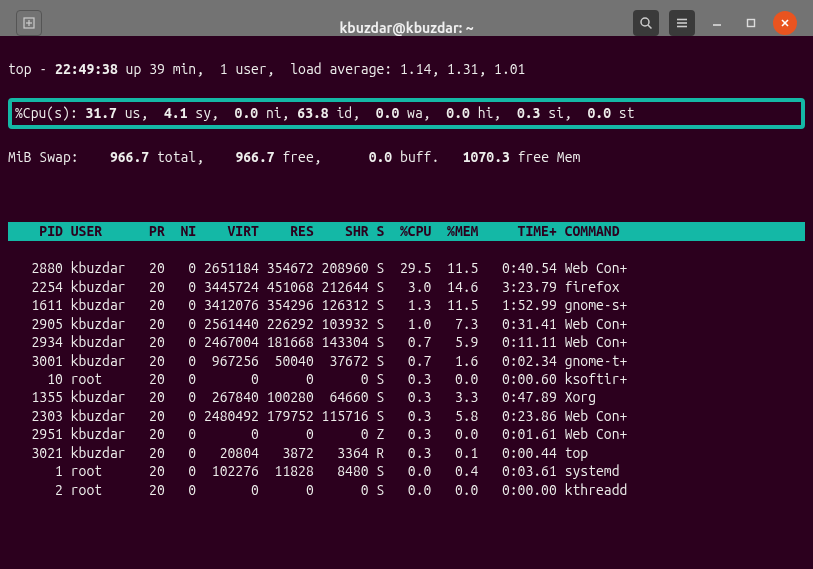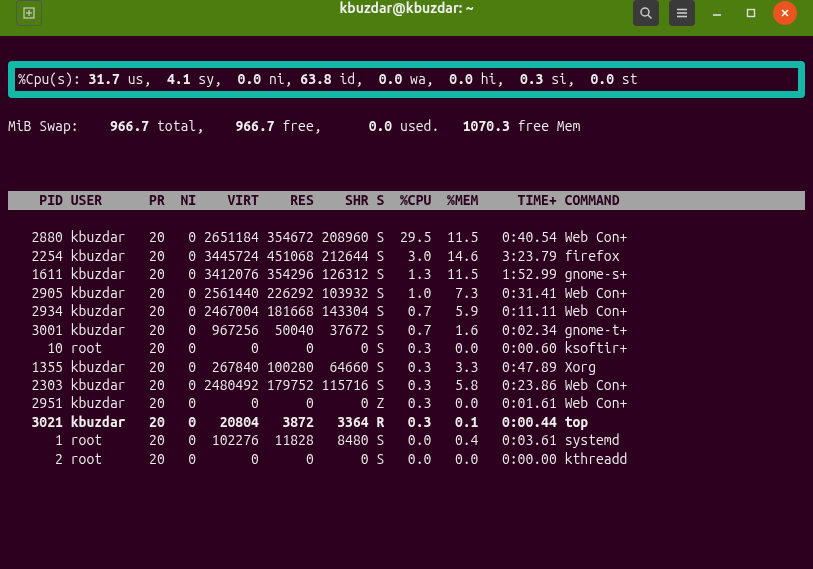--- a/index.html
+++ b/index.html
@@ -8,23 +8,23 @@
     background: #2c001e;
     font-family: "Ubuntu Mono", "DejaVu Sans Mono", monospace;
     font-size: 14px;
     color: #eeeeec;
     width: 813px;
     height: 569px;
     overflow: hidden;
   }
   .titlebar {
     height: 36px;
-    background: #4d7c0f;
+    background: #737373;
     display: flex;
-    align-items: flex-start;
+    align-items: flex-end;
     padding: 0 16px;
     position: relative;
   }
   .titlebar .new-tab {
     width: 24px; height: 24px;
     border: 1px solid #555;
     border-radius: 4px;
     display: flex; align-items: center; justify-content: center;
     color: #ddd;
     font-size: 14px;
@@ -61,32 +61,32 @@
     font-weight: bold;
   }
   .titlebar .close { background: #e95420; color: #fff; }
   .terminal {
     padding: 6px 8px;
     line-height: 1.32;
     white-space: pre;
   }
   .bold { font-weight: bold; }
   .hl-row {
-    border: 7px solid #14b8a6;
+    border: 4px solid #14b8a6;
     padding: 2px 3px;
     margin: 1px 0;
     border-radius: 4px;
   }
   .header-row {
-    background: #a3a3a3;
+    background: #14b8a6;
     color: #2c001e;
     font-weight: bold;
   }
   .row { }
-  .row.run { font-weight: bold; }
+  .row.run { font-weight: normal; }
   svg { display: block; }
 </style>
 </head>
 <body>
 
 <div class="titlebar">
   <div class="new-tab">
     <svg width="12" height="12" viewBox="0 0 12 12">
         <rect x="1" y="1" width="10" height="10" fill="none" stroke="#ccc" stroke-width="1.2"></rect>
         <line x1="6" y1="3" x2="6" y2="9" stroke="#ccc" stroke-width="1.2"></line>
@@ -121,18 +121,19 @@
     <div class="winbtn close">
       <svg width="10" height="10" viewBox="0 0 10 10">
           <line x1="2" y1="2" x2="8" y2="8" stroke="#fff" stroke-width="1.6"></line>
           <line x1="8" y1="2" x2="2" y2="8" stroke="#fff" stroke-width="1.6"></line>
         </svg>
     </div>
   </div>
 </div>
 
 <div class="terminal">
+<div class="row"><span>top - </span><span class="bold">22:49:38</span><span> up 39 min,  1 user,  load average: 1.14, 1.31, 1.01</span></div>
 <div class="hl-row"><span>%Cpu(s): </span><span class="bold">31.7</span><span> us,  </span><span class="bold">4.1</span><span> sy,  </span><span class="bold">0.0</span><span> ni, </span><span class="bold">63.8</span><span> id,  </span><span class="bold">0.0</span><span> wa,  </span><span class="bold">0.0</span><span> hi,  </span><span class="bold">0.3</span><span> si,  </span><span class="bold">0.0</span><span> st</span></div>
-<div class="row"><span>MiB Swap:    </span><span class="bold">966.7</span><span> total,    </span><span class="bold">966.7</span><span> free,      </span><span class="bold">0.0</span><span> used.   </span><span class="bold">1070.3</span><span> free Mem</span></div>
+<div class="row"><span>MiB Swap:    </span><span class="bold">966.7</span><span> total,    </span><span class="bold">966.7</span><span> free,      </span><span class="bold">0.0</span><span> buff.   </span><span class="bold">1070.3</span><span> free Mem</span></div>
 <div class="row"> </div>
 <div class="header-row">    PID USER      PR  NI    VIRT    RES    SHR S  %CPU  %MEM     TIME+ COMMAND </div>
 <div id="proc-rows"><div class="row">   2880 kbuzdar   20   0 2651184 354672 208960 S  29.5  11.5   0:40.54 Web Con+</div><div class="row">   2254 kbuzdar   20   0 3445724 451068 212644 S   3.0  14.6   3:23.79 firefox</div><div class="row">   1611 kbuzdar   20   0 3412076 354296 126312 S   1.3  11.5   1:52.99 gnome-s+</div><div class="row">   2905 kbuzdar   20   0 2561440 226292 103932 S   1.0   7.3   0:31.41 Web Con+</div><div class="row">   2934 kbuzdar   20   0 2467004 181668 143304 S   0.7   5.9   0:11.11 Web Con+</div><div class="row">   3001 kbuzdar   20   0  967256  50040  37672 S   0.7   1.6   0:02.34 gnome-t+</div><div class="row">     10 root      20   0       0      0      0 S   0.3   0.0   0:00.60 ksoftir+</div><div class="row">   1355 kbuzdar   20   0  267840 100280  64660 S   0.3   3.3   0:47.89 Xorg</div><div class="row">   2303 kbuzdar   20   0 2480492 179752 115716 S   0.3   5.8   0:23.86 Web Con+</div><div class="row">   2951 kbuzdar   20   0       0      0      0 Z   0.3   0.0   0:01.61 Web Con+</div><div class="row run">   3021 kbuzdar   20   0   20804   3872   3364 R   0.3   0.1   0:00.44 top</div><div class="row">      1 root      20   0  102276  11828   8480 S   0.0   0.4   0:03.61 systemd</div><div class="row">      2 root      20   0       0      0      0 S   0.0   0.0   0:00.00 kthreadd</div></div>
 </div>
 
 </body></html>

